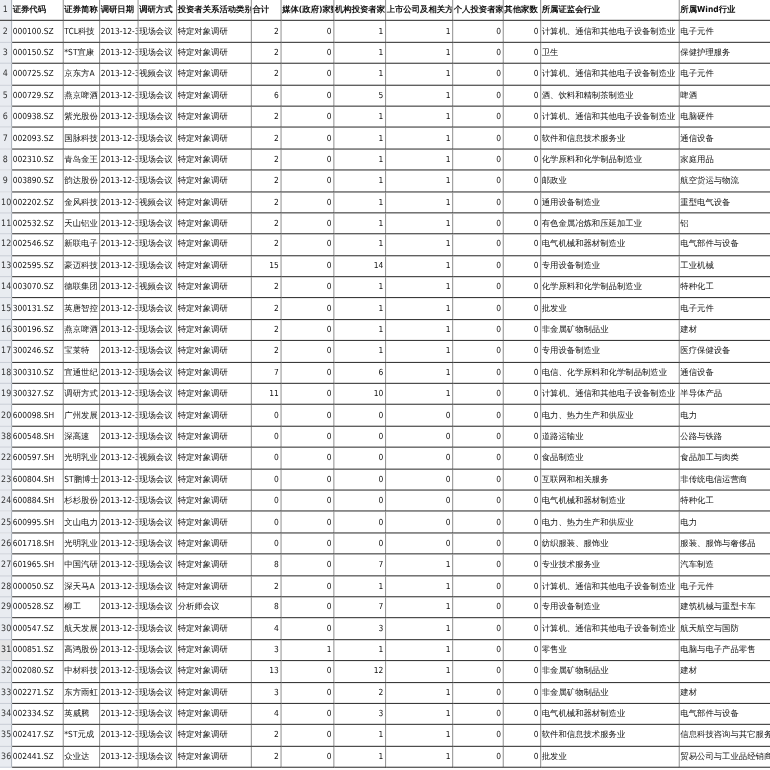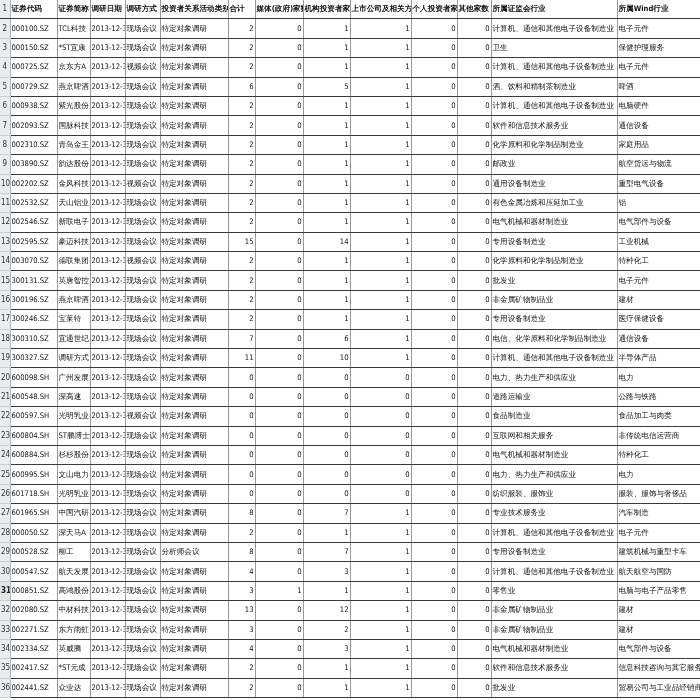--- a/index.html
+++ b/index.html
@@ -11,21 +11,21 @@
       white-space: nowrap; overflow: hidden; color: #111;
       border-right: 1px solid #9a9a9a;
       border-bottom: 1px solid #3a3a3a;
       font-stretch: condensed;
     }
     th { font-weight: bold; background: #ffffff; text-align: left; }
     td.rn, th.rn {
       background: #e9ecf1; color: #333; text-align: center; font-weight: normal;
       border-right: 1px solid #b0b6bf; border-bottom: 1px solid #c9ced6; font-size: 8px;
     }
-    td.rn.sel { background: #e5e5e5; color: #222; font-weight: bold; }
+    td.rn.sel { background: #e5e5e5; color: #222; }
     td.num { text-align: right; }
     td.txt { text-align: left; }
     tr.hdr th { border-bottom: 1px solid #3a3a3a; }
   </style>
 </head>
 <body>
 
 <div class="sheet">
   <table>
     <colgroup>
@@ -361,21 +361,21 @@
           <td class="num">0</td>
           <td class="num">0</td>
           <td class="num">0</td>
           <td class="num">0</td>
           <td class="num">0</td>
           <td class="num">0</td>
           <td class="txt">电力、热力生产和供应业</td>
           <td class="txt">电力</td>
         </tr>
         <tr>
-          <td class="rn">21</td>
+          <td class="rn">38</td>
           <td class="txt">600548.SH</td>
           <td class="txt">深高速</td>
           <td class="txt">2013-12-31</td>
           <td class="txt">现场会议</td>
           <td class="txt">特定对象调研</td>
           <td class="num">0</td>
           <td class="num">0</td>
           <td class="num">0</td>
           <td class="num">0</td>
           <td class="num">0</td>

